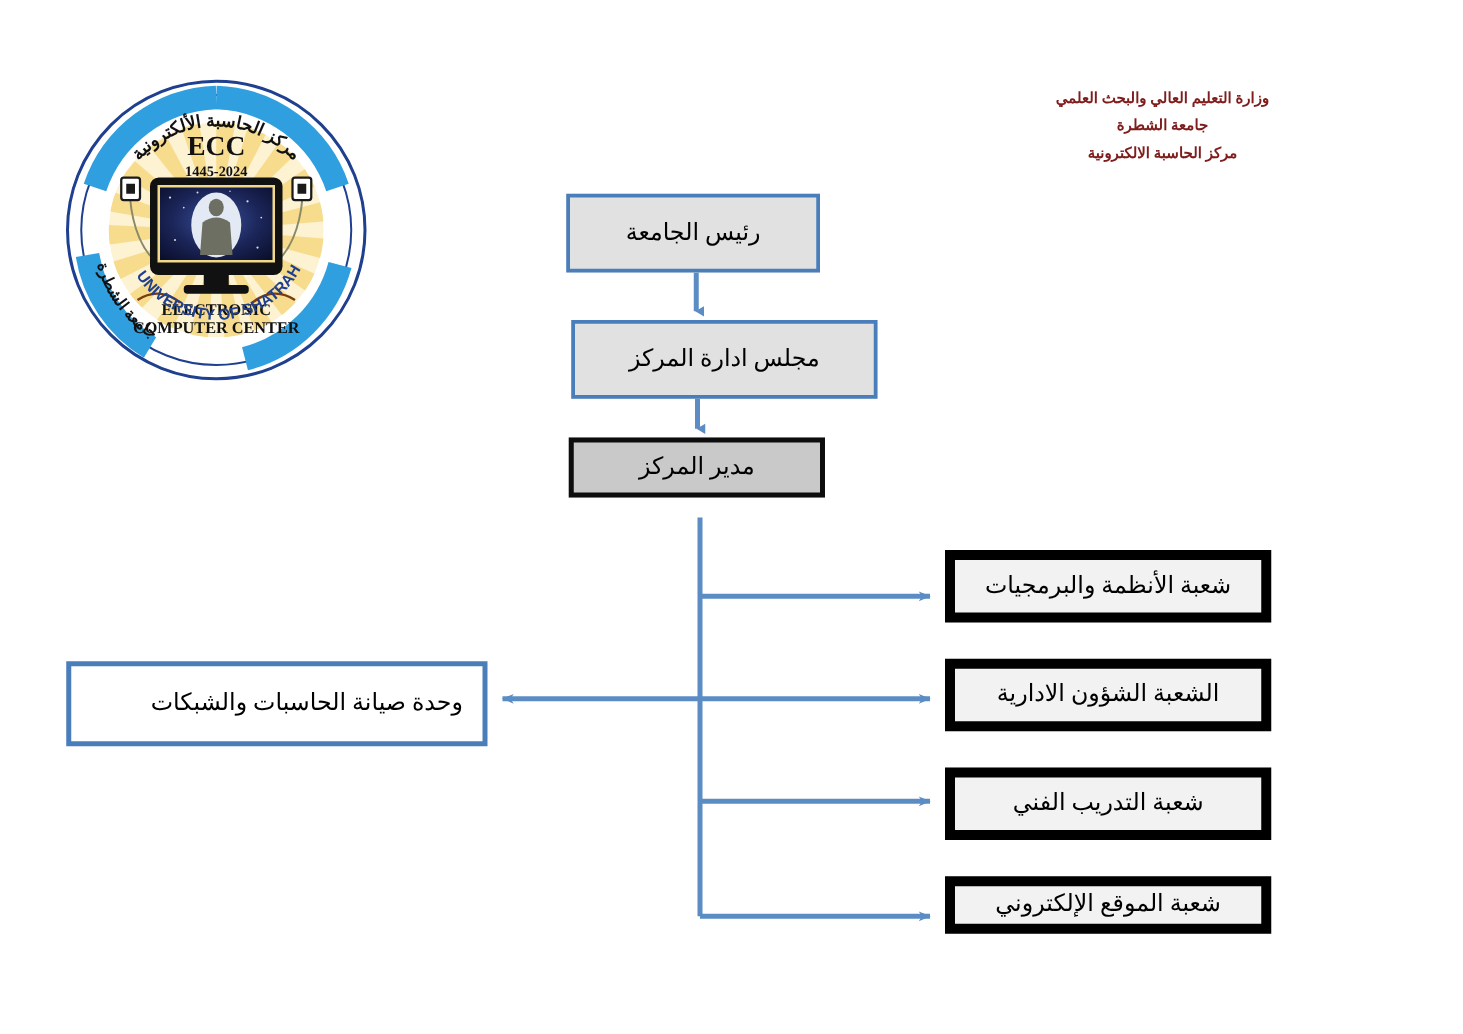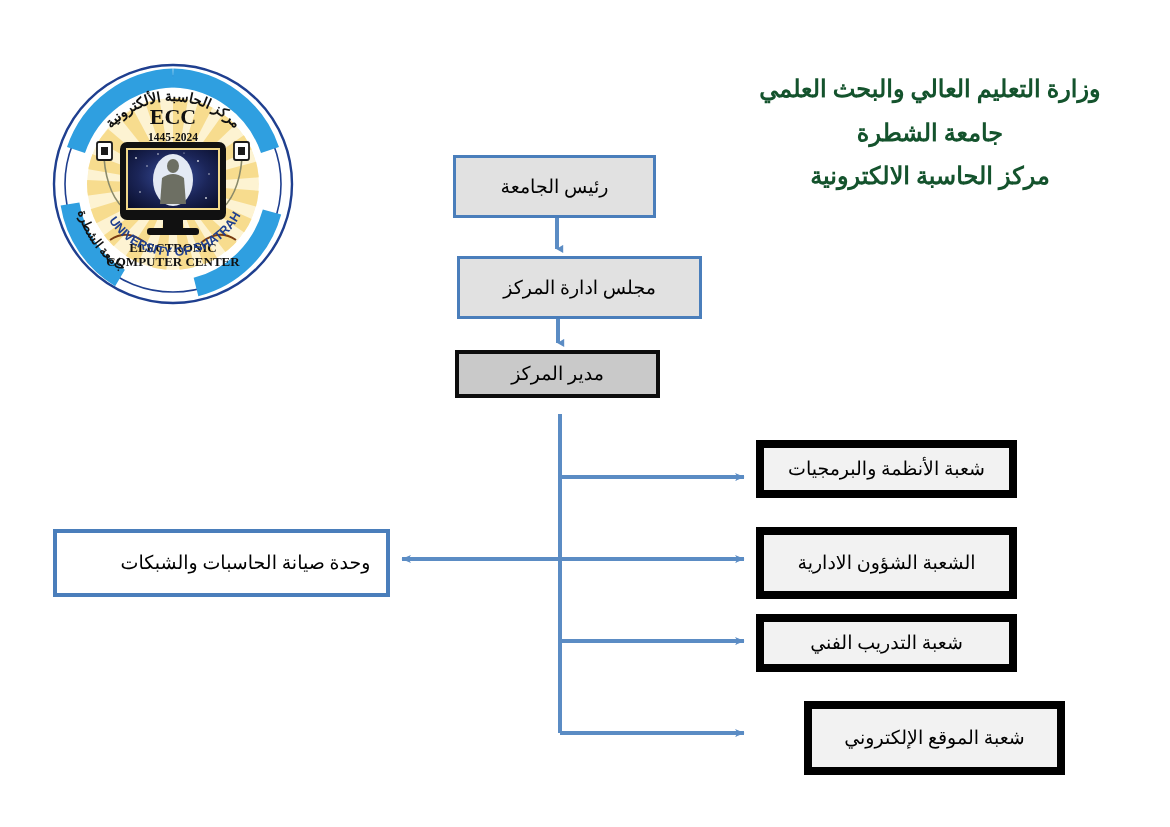--- a/index.html
+++ b/index.html
@@ -24,23 +24,23 @@
     position: absolute;
     left: 740px;
     top: 68px;
     width: 380px;
     text-align: center;
     direction: rtl;
   }
   .header-line {
     font-family: "Liberation Serif", "DejaVu Serif", serif;
     font-weight: bold;
-    font-size: 24px;
+    font-size: 12px;
     line-height: 1.82;
-    color: #14532d;
+    color: #7f1d1d;
     white-space: nowrap;
   }
 
   
   .logo-wrap {
     position: absolute;
     left: 48px;
     top: 62px;
     width: 250px;
     height: 245px;
@@ -263,29 +263,29 @@
   </div>
 
   <div class="node style-black-gray" style="left:455px; top:350px; width:205px; height:48px;">
     <span class="node-label">مدير المركز</span>
   </div>
 
   <div class="node style-black-light" style="left:756px; top:440px; width:261px; height:58px;">
     <span class="node-label">شعبة الأنظمة والبرمجيات</span>
   </div>
 
-  <div class="node style-black-light" style="left:756px; top:527px; width:261px; height:72px;">
+  <div class="node style-black-light" style="left:756px; top:527px; width:261px; height:58px;">
     <span class="node-label">الشعبة الشؤون الادارية</span>
   </div>
 
   <div class="node style-black-light" style="left:756px; top:614px; width:261px; height:58px;">
     <span class="node-label">شعبة التدريب الفني</span>
   </div>
 
-  <div class="node style-black-light" style="left:756px; top:701px; width:261px; height:74px;margin-left:48px;">
+  <div class="node style-black-light" style="left:756px; top:701px; width:261px; height:46px;">
     <span class="node-label">شعبة الموقع الإلكتروني</span>
   </div>
 
   <div class="node style-blue-white" style="left:53px; top:529px; width:337px; height:68px;padding-left:48px;">
     <span class="node-label">وحدة صيانة الحاسبات والشبكات</span>
   </div>
 
 </div>
 
 </body></html>

